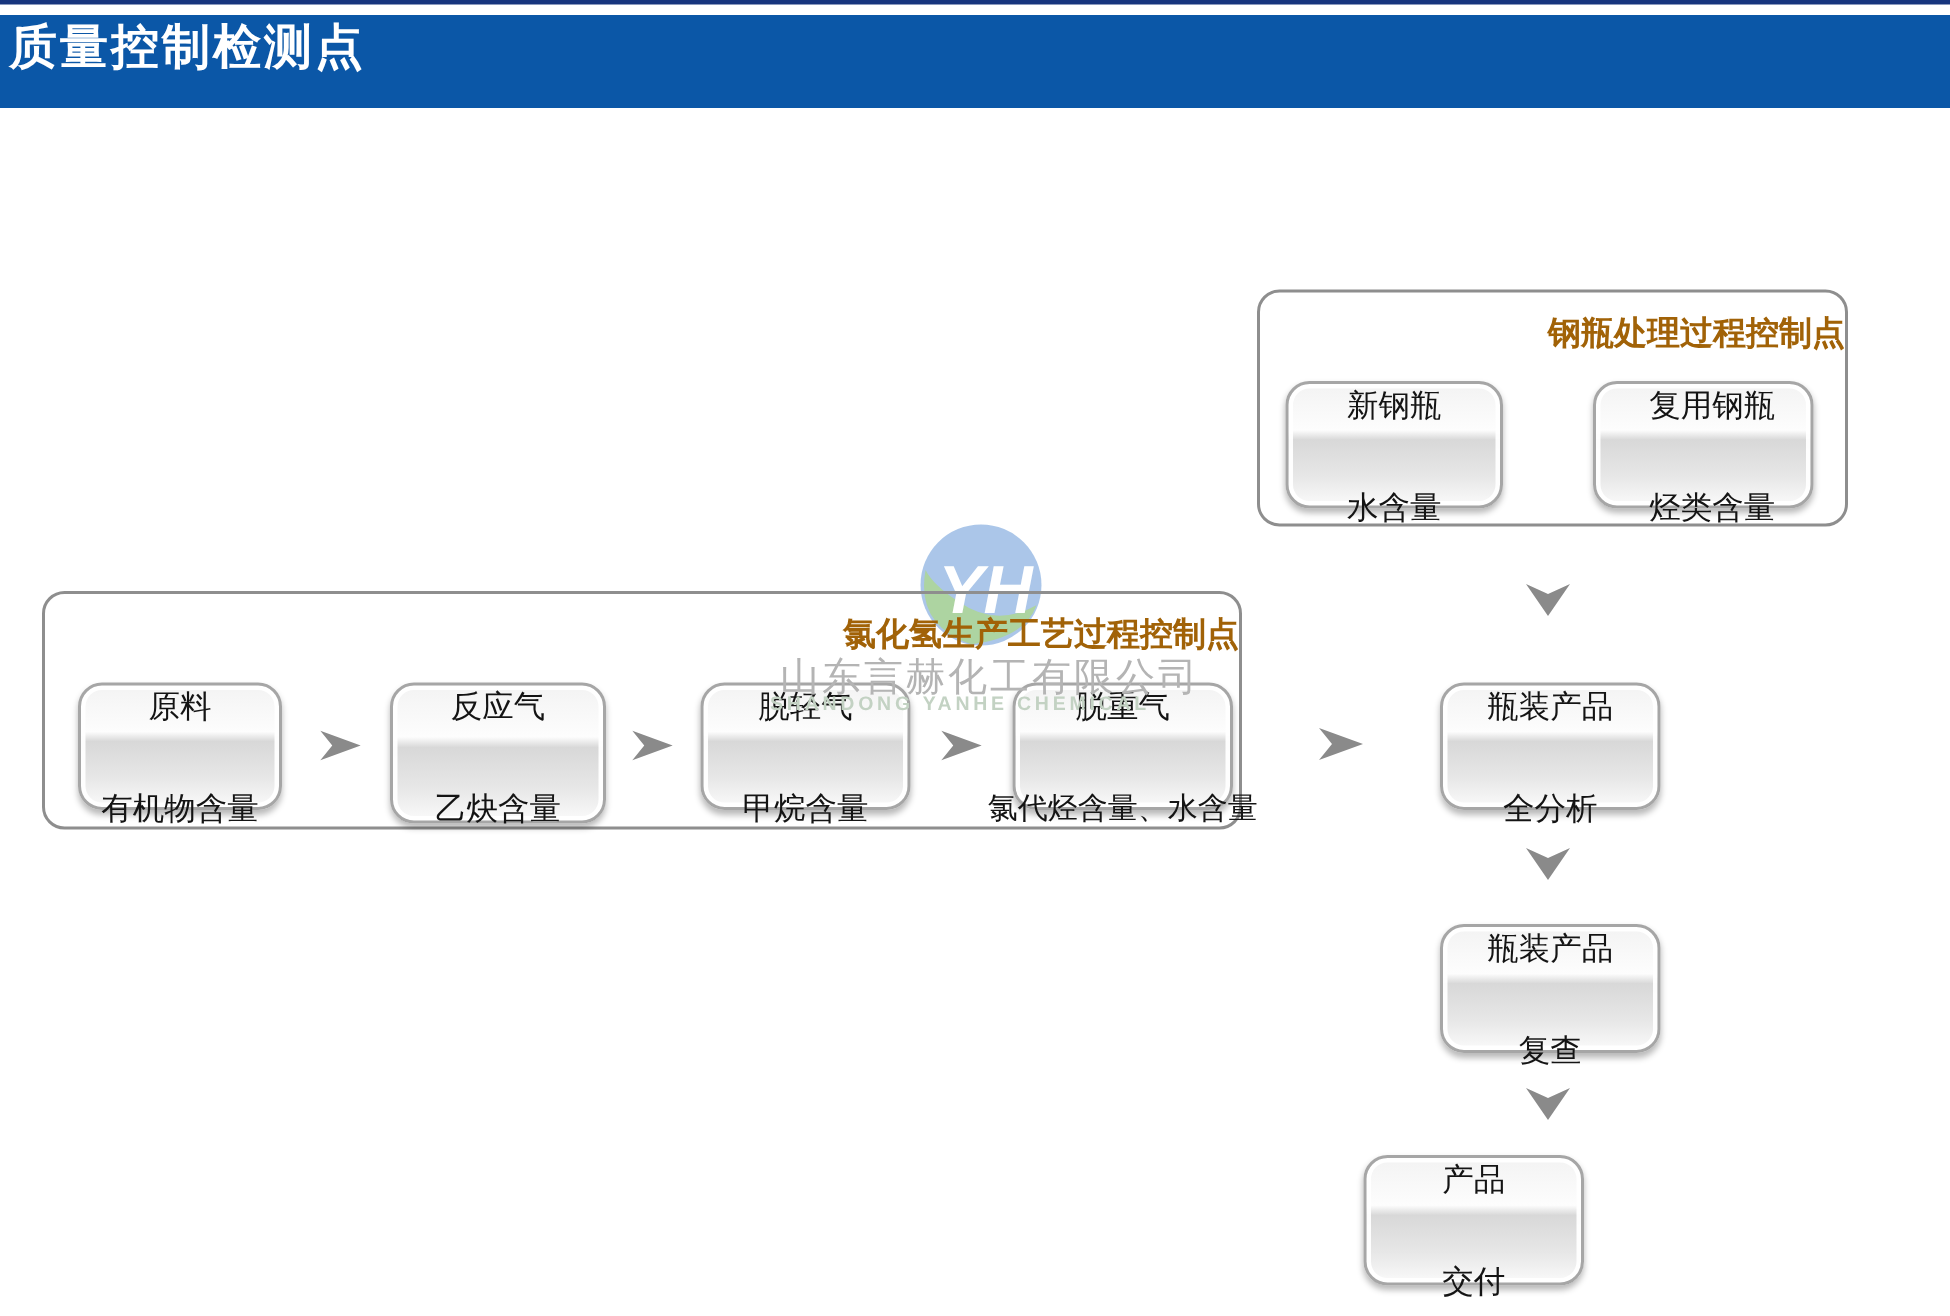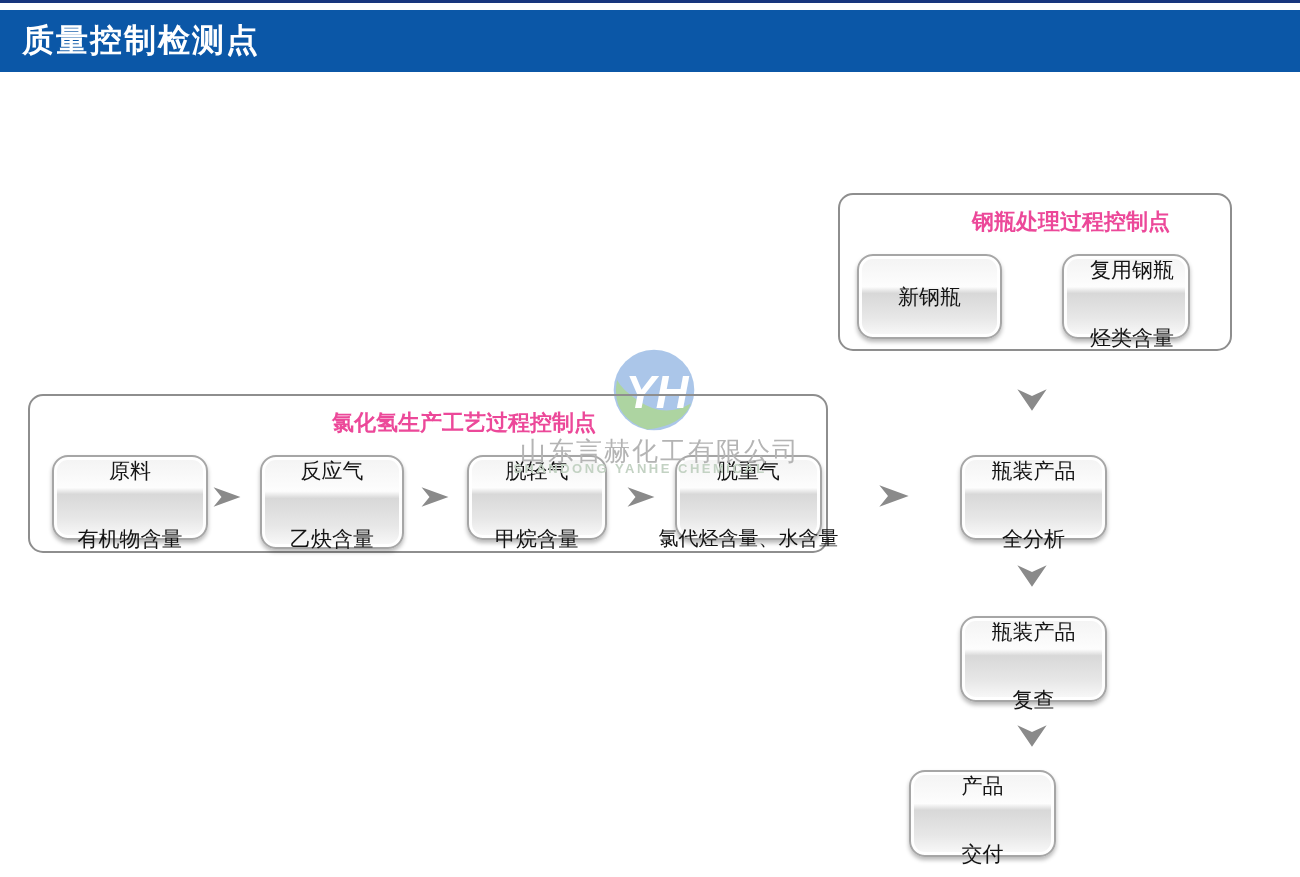--- a/index.html
+++ b/index.html
@@ -17,22 +17,22 @@
   body{
     width:1300px;height:877px;background:#ffffff;
     font-family:"Liberation Sans",sans-serif;position:relative;overflow:hidden;
   }
   .canvas{position:absolute;left:0;top:0;width:1300px;height:877px;background:#fff;}
 
   
   .top-line{position:absolute;left:0;top:0;width:1300px;height:3px;background:var(--header-navy);}
   .header-bar{
     position:absolute;left:0;top:10px;width:1300px;height:62px;
-    background:var(--header-blue);display:flex;align-items:center;
-    box-sizing:border-box;padding-left:22px;
+    background:var(--header-blue);display:flex;align-items:flex-start;
+    box-sizing:border-box;padding-left:6px;
   }
   .header-bar .title{
     color:#ffffff;font-size:32px;font-weight:bold;letter-spacing:2px;
     font-family:"Liberation Sans",sans-serif;
   }
 
   
   .wm-logo{position:absolute;left:612px;top:348px;width:84px;height:84px;z-index:0;opacity:.95;}
   .wm-cn{
     position:absolute;left:460px;top:434px;width:400px;text-align:center;z-index:3;
@@ -44,24 +44,23 @@
     font-size:13px;font-weight:bold;letter-spacing:2.5px;color:var(--watermark-green);
     font-family:"Liberation Sans",sans-serif;pointer-events:none;
   }
 
   
   .group{
     position:absolute;border:2.5px solid var(--group-border);border-radius:15px;
     background:transparent;z-index:2;box-sizing:border-box;
   }
   .group-title{
-    position:absolute;left:0;top:12px;width:100%;text-align:center;
-    font-size:22px;font-weight:bold;color:#ec4899;
+    position:absolute;left:0;top:12px;width:100%;text-align:right;
+    font-size:22px;font-weight:bold;color:#a16207;
     font-family:"Liberation Sans",sans-serif;
-    margin-left:36px;
   }
   .group-cylinder{left:838px;top:193px;width:394px;height:158px;}
   .group-hcl{left:28px;top:394px;width:800px;height:159px;}
 
   
   .pbox{
     position:absolute;border-radius:16px;border:2px solid var(--box-border);
     background:linear-gradient(180deg,#f3f3f3 0%,#fdfdfd 38%,#d8d8d8 46%,#e7e7e7 76%,#fafafa 100%);
     box-shadow:inset 0 0 0 3px rgba(255,255,255,.95), 0 3px 4px rgba(0,0,0,.28);
     display:flex;flex-direction:column;z-index:2;box-sizing:border-box;
@@ -93,31 +92,32 @@
     <path d="M6,38 Q-2,82 42,97 Q85,92 94,66 Q62,84 32,63 Q12,50 6,38 Z" style="fill:var(--logo-green)"></path>
     <text x="16" y="72" font-size="54" font-weight="bold" font-style="italic" fill="#ffffff" font-family="Liberation Sans, sans-serif">YH</text>
   </svg>
   <div class="wm-cn">山东言赫化工有限公司</div>
   <div class="wm-en">SHANDONG YANHE CHEMICAL</div>
 
   <div class="group group-cylinder">
     <div class="group-title">钢瓶处理过程控制点</div>
     <div class="pbox" style="left:17px;top:59px;width:145px;height:85px;">
       <span>新钢瓶</span>
+      <span>水含量</span>
     </div>
-    <div class="pbox" style="left:222px;top:59px;width:128px;height:85px;padding-left:12px;">
+    <div class="pbox" style="left:222px;top:59px;width:147px;height:85px;padding-left:12px;">
       <span>复用钢瓶</span>
       <span>烃类含量</span>
     </div>
   </div>
 
   <div class="group group-hcl">
     <div class="group-title">氯化氢生产工艺过程控制点</div>
 
-    <div class="pbox" style="left:22px;top:59px;width:156px;height:85px;">
+    <div class="pbox" style="left:22px;top:59px;width:136px;height:85px;">
       <span>原料</span>
       <span>有机物含量</span>
     </div>
     <div class="chev" style="left:182px;top:90px;width:30px;height:22px;">
       <svg viewBox="0 0 24 18">
           <path d="M1,1 L23,9 L1,17 L7.5,9 Z" fill="currentColor"></path>
         </svg>
     </div>
 
     <div class="pbox" style="left:230px;top:59px;width:144px;height:94px;">

